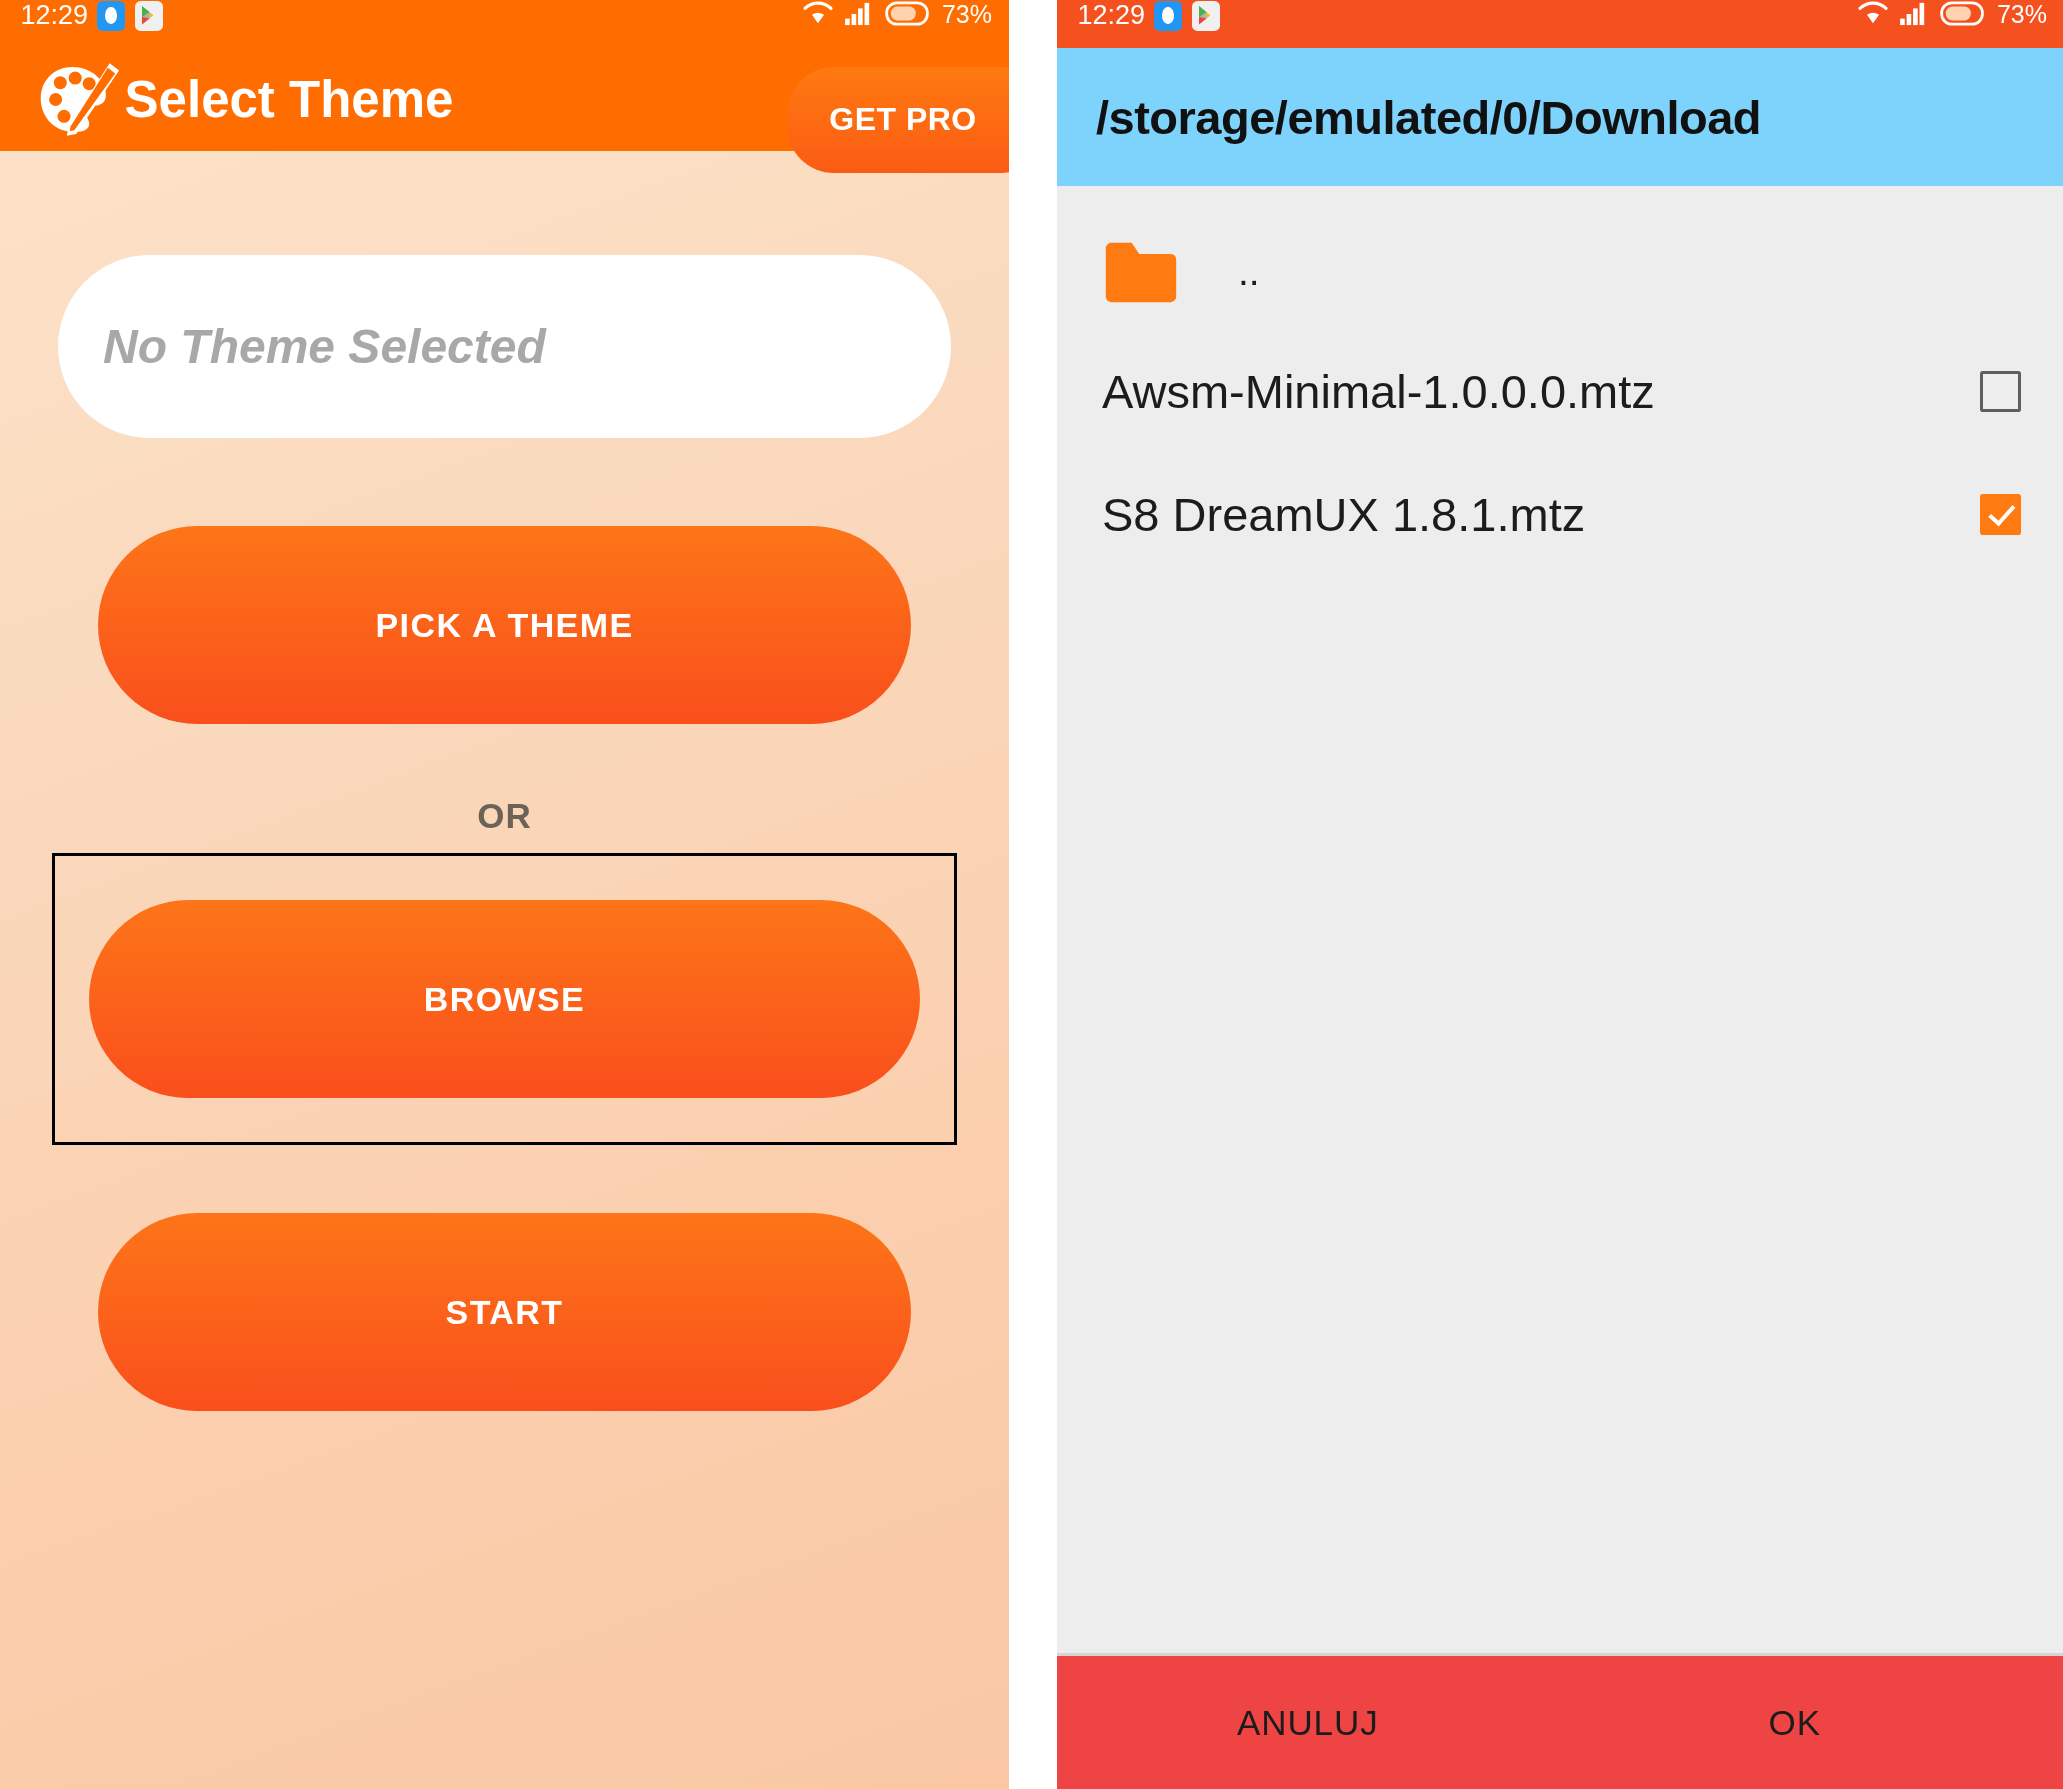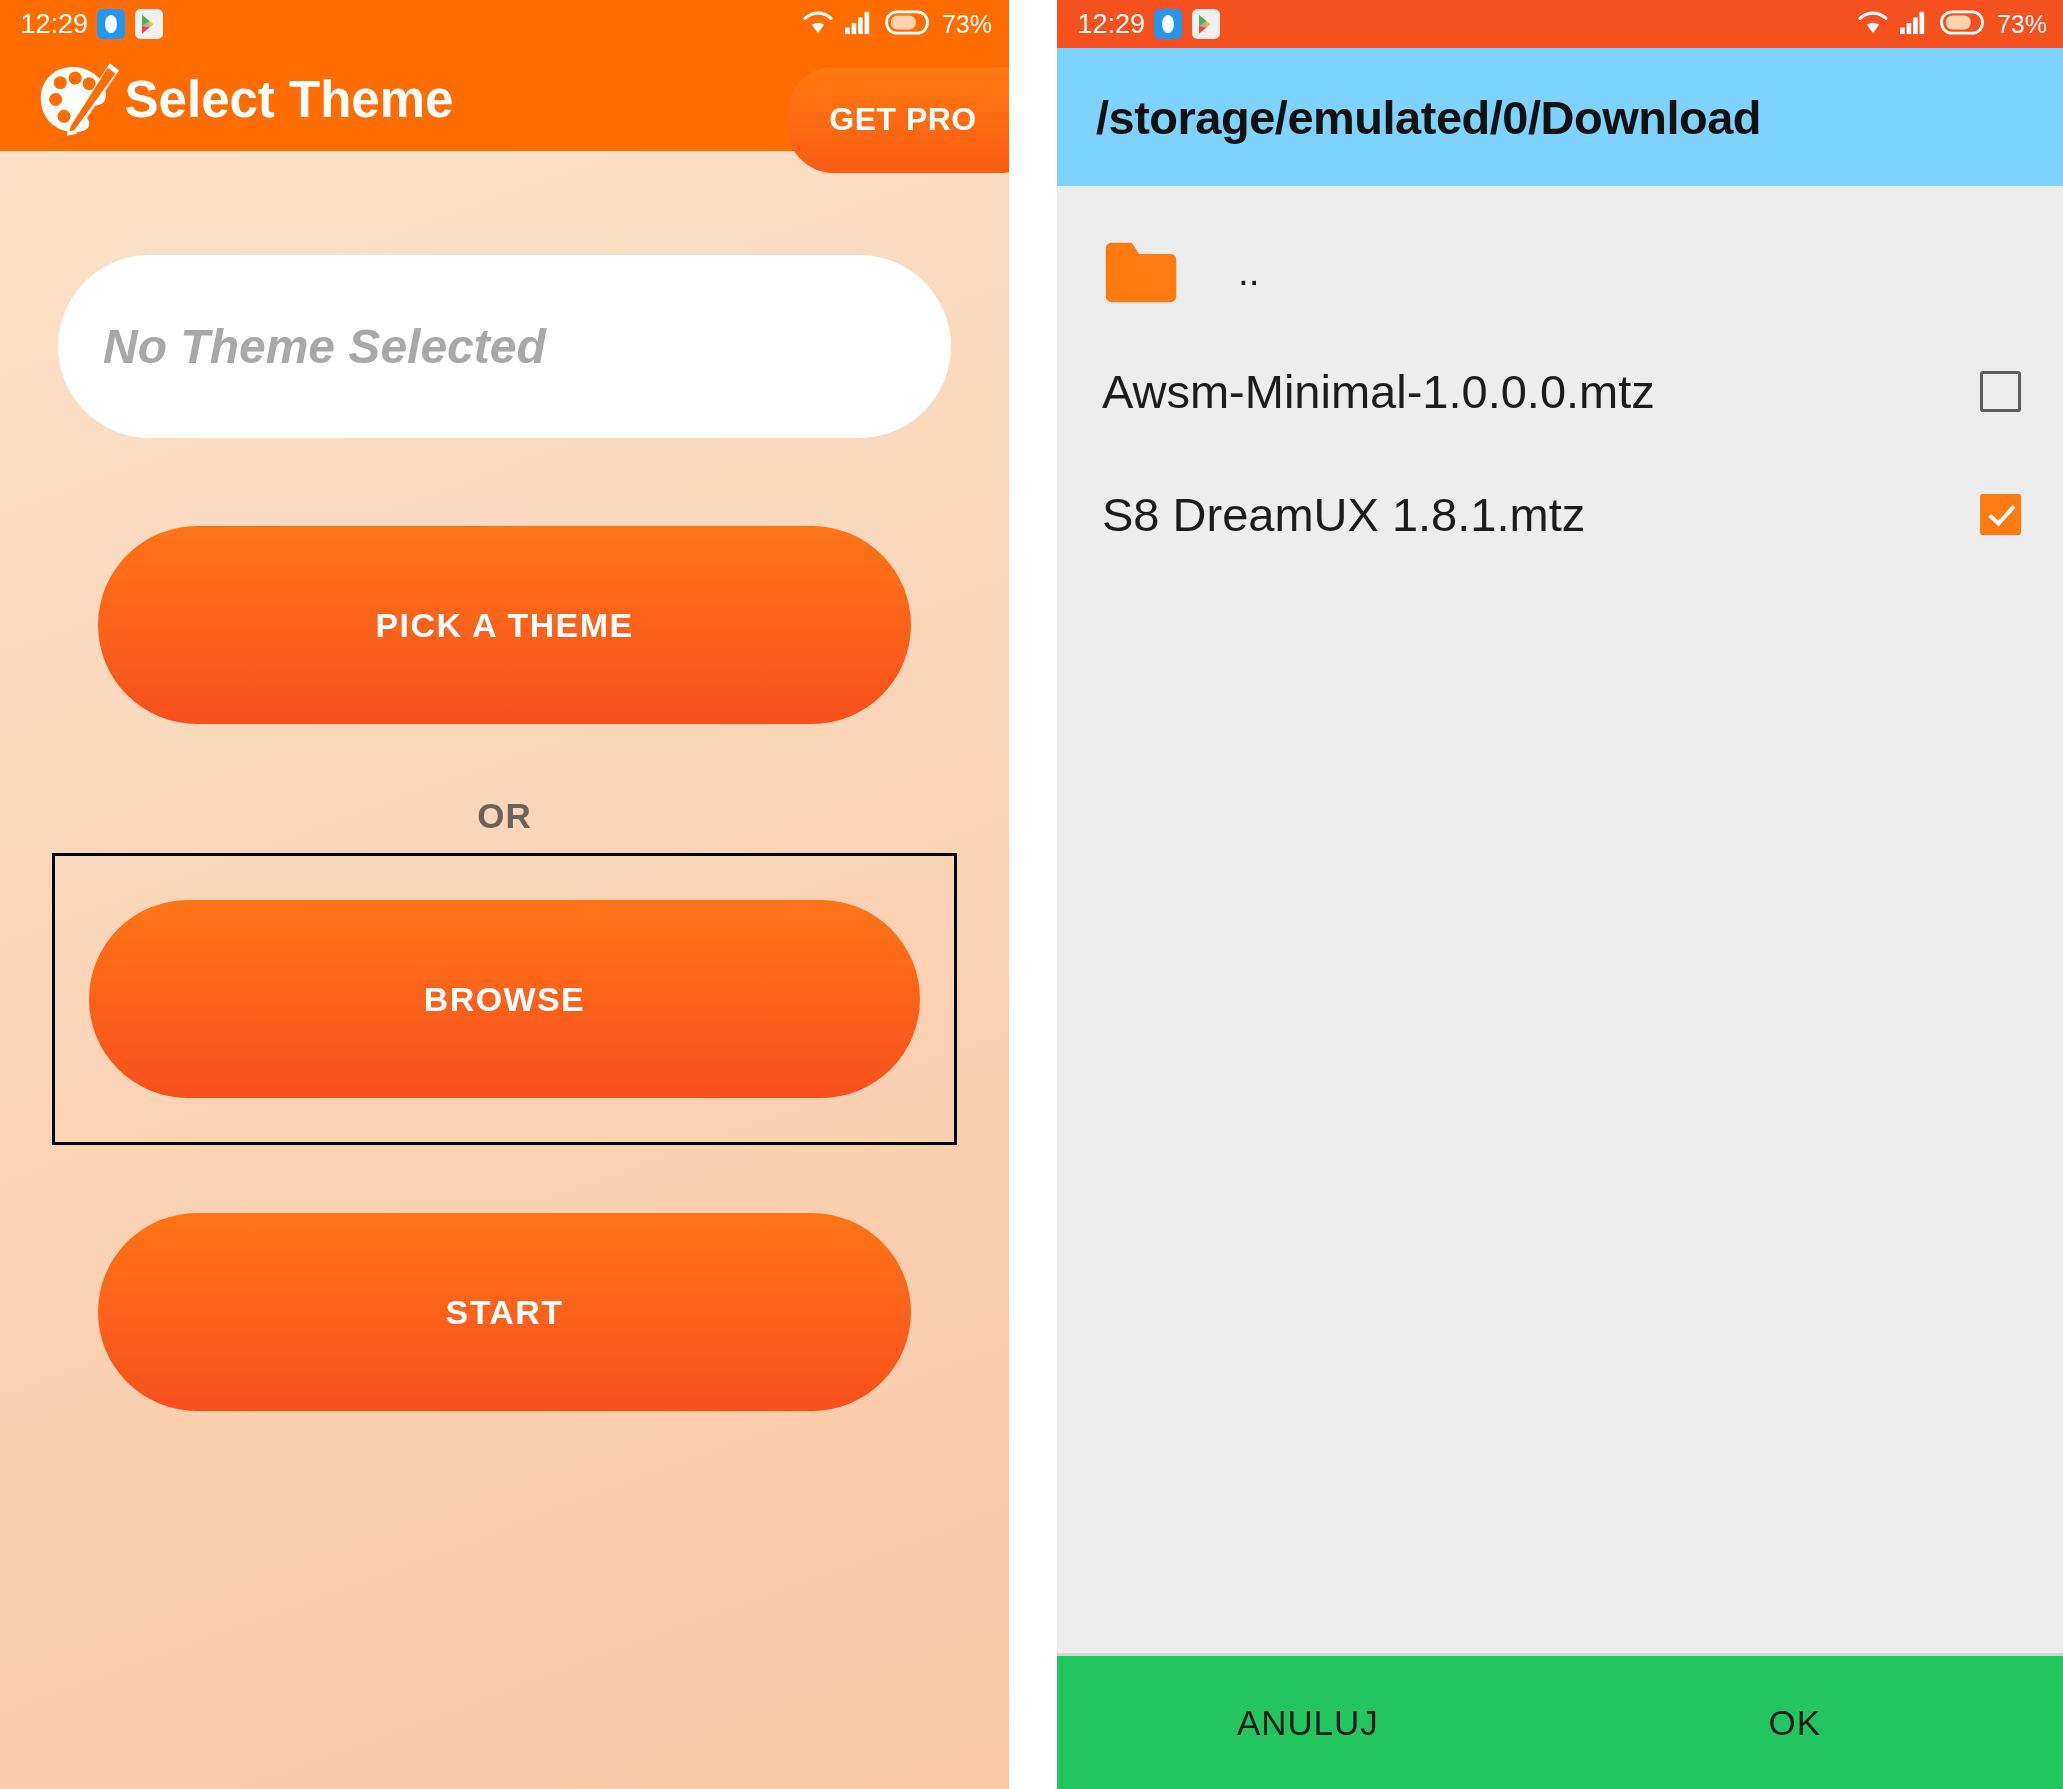--- a/index.html
+++ b/index.html
@@ -30,21 +30,21 @@
   }
   .gap {
     width: 48px;
     height: 1790px;
     background: #ffffff;
   }
 
   .statusbar {
     height: 48px;
     display: flex;
-    align-items: center;
+    align-items: flex-start;
     padding: 0 17px 0 20.5px;
     box-sizing: border-box;
   }
   .sb-left {
     display: flex;
     align-items: center;
     gap: 9.3px;
   }
   .sb-time {
     color: #ffffff;
@@ -280,21 +280,21 @@
 
   .dialog-divider {
     height: 2.8px;
     background: #d4d4d4;
     width: 100%;
   }
   .dialog-actions {
     height: 134px;
     display: flex;
     align-items: center;
-    background: #22c55e;
+    background: #ef4444;
   }
   .action-btn {
     background: none;
     border: none;
     cursor: pointer;
     font-family: "Liberation Sans", sans-serif;
     font-size: 35px;
     color: #1c1c1c;
     letter-spacing: 0.9px;
     padding: 0;

